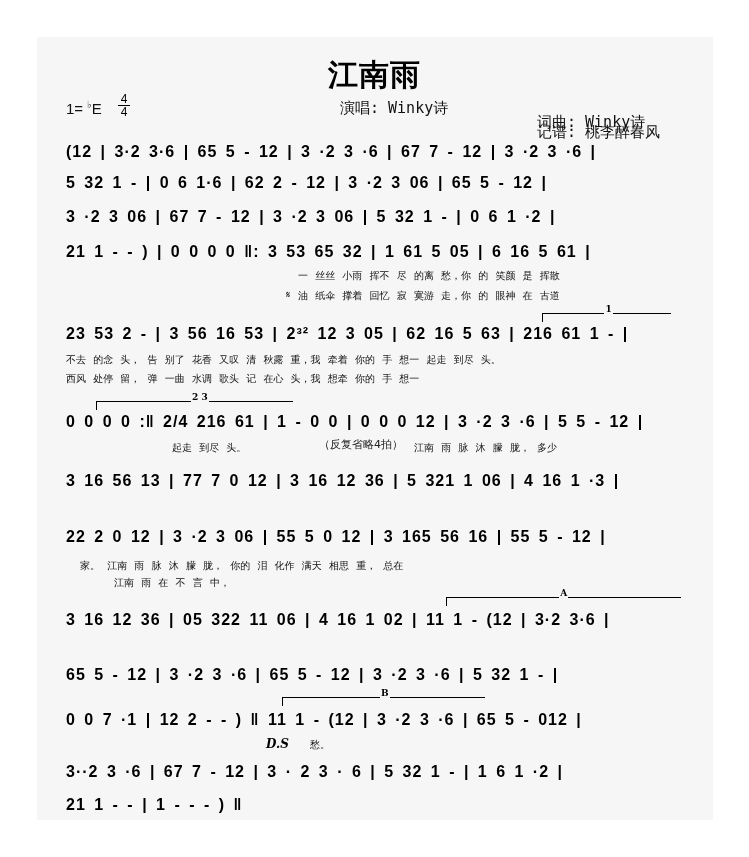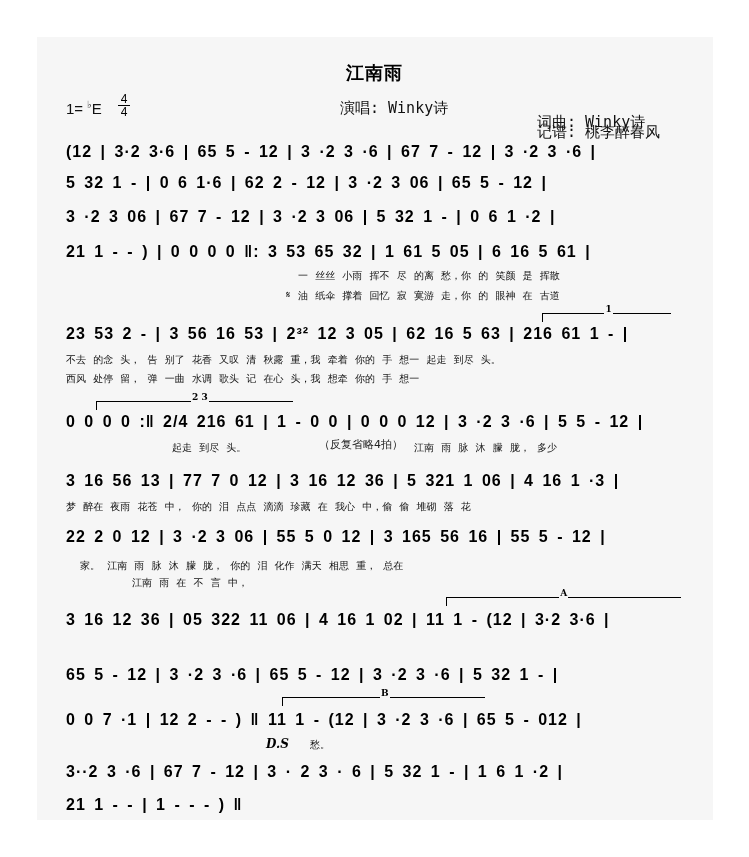--- a/index.html
+++ b/index.html
@@ -1,20 +1,20 @@
 <!DOCTYPE html>
 <html><head>
 <meta charset="utf-8">
 <style>
   html, body { margin: 0; padding: 0; background: #ffffff; }
   body { width: 749px; height: 857px; position: relative; overflow: hidden;
          font-family: "Liberation Sans", "DejaVu Sans", sans-serif; color: #000; }
   .sheet { position: absolute; left: 37px; top: 37px; width: 676px; height: 783px; background: #f6f6f6; }
   .title { position: absolute; left: 0; width: 749px; top: 55px; text-align: center;
-           font-family: "DejaVu Serif", "Liberation Serif", serif; font-weight: bold; font-size: 18px; letter-spacing: 1px; margin-top: 6px; }
+           font-family: "DejaVu Serif", "Liberation Serif", serif; font-weight: bold; font-size: 30px; letter-spacing: 1px; }
   .meta { position: absolute; font-family: "DejaVu Sans Mono", "Liberation Mono", monospace; font-size: 15px; color: #111; white-space: nowrap; }
   .key { left: 66px; top: 99px; font-family: "Liberation Sans", sans-serif; font-size: 15px; }
   .key .flat { font-size: 10px; vertical-align: 6px; margin-left: 4px; }
   .timesig { position: absolute; left: 118px; top: 93px; width: 12px; text-align: center; font-size: 12px; line-height: 12px; }
   .timesig .bar { border-top: 1px solid #000; }
   .singer { left: 340px; top: 99px; }
   .composer { left: 537px; top: 113px; }
   .transcriber { left: 537px; top: 123px; }
 
   .row { position: absolute; left: 66px; width: 610px; height: 26px; }
@@ -75,27 +75,26 @@
       <span>2 3</span>
     </div>
   <div class="notes">0 0 0 0 :‖ 2/4 216 61 | 1 - 0 0 | 0 0 0 12 | 3 ·2 3 ·6 | 5 5 - 12 |</div>
   <div class="lyr" style="left:106px; top:28px">起走   到尽   头。</div>
   <div class="lyr small" style="left:246px; top:24px">（反复省略4拍）</div>
   <div class="lyr" style="left:348px; top:28px">江南   雨   脉   沐   朦      胧，  多少</div>
 </div>
 
 <div class="row" style="top:472px">
   <div class="notes">3 16 56 13 | 77 7 0 12 | 3 16 12 36 | 5 321 1 06 | 4 16 1 ·3 |</div>
-  <div class="lyr" style="left:0; top:28px">梦 醉在 夜雨 花苍    中，   你的   泪 点点 滴滴 珍藏   在 我心   中，偷   偷 堆砌 落   花</div>
 </div>
 
 <div class="row" style="top:528px">
   <div class="notes">22 2 0 12 | 3 ·2 3 06 | 55 5 0 12 | 3 165 56 16 | 55 5 - 12 |</div>
   <div class="lyr" style="left:14px; top:31px">家。   江南   雨   脉   沐   朦     胧，   你的   泪 化作   满天 相思     重，      总在</div>
-  <div class="lyr" style="left:66px; top:48px">江南   雨   在   不   言     中，</div>
+  <div class="lyr" style="left:48px; top:48px">江南   雨   在   不   言     中，</div>
 </div>
 
 <div class="row" style="top:611px">
   <div class="volta" style="left:380px; top:-14px; width:234px">
       <span>A</span>
     </div>
   <div class="notes">3 16 12 36 | 05 322 11 06 | 4 16 1 02 | 11 1 - (12 | 3·2 3·6 |</div>
 </div>
 
 <div class="row" style="top:666px">

